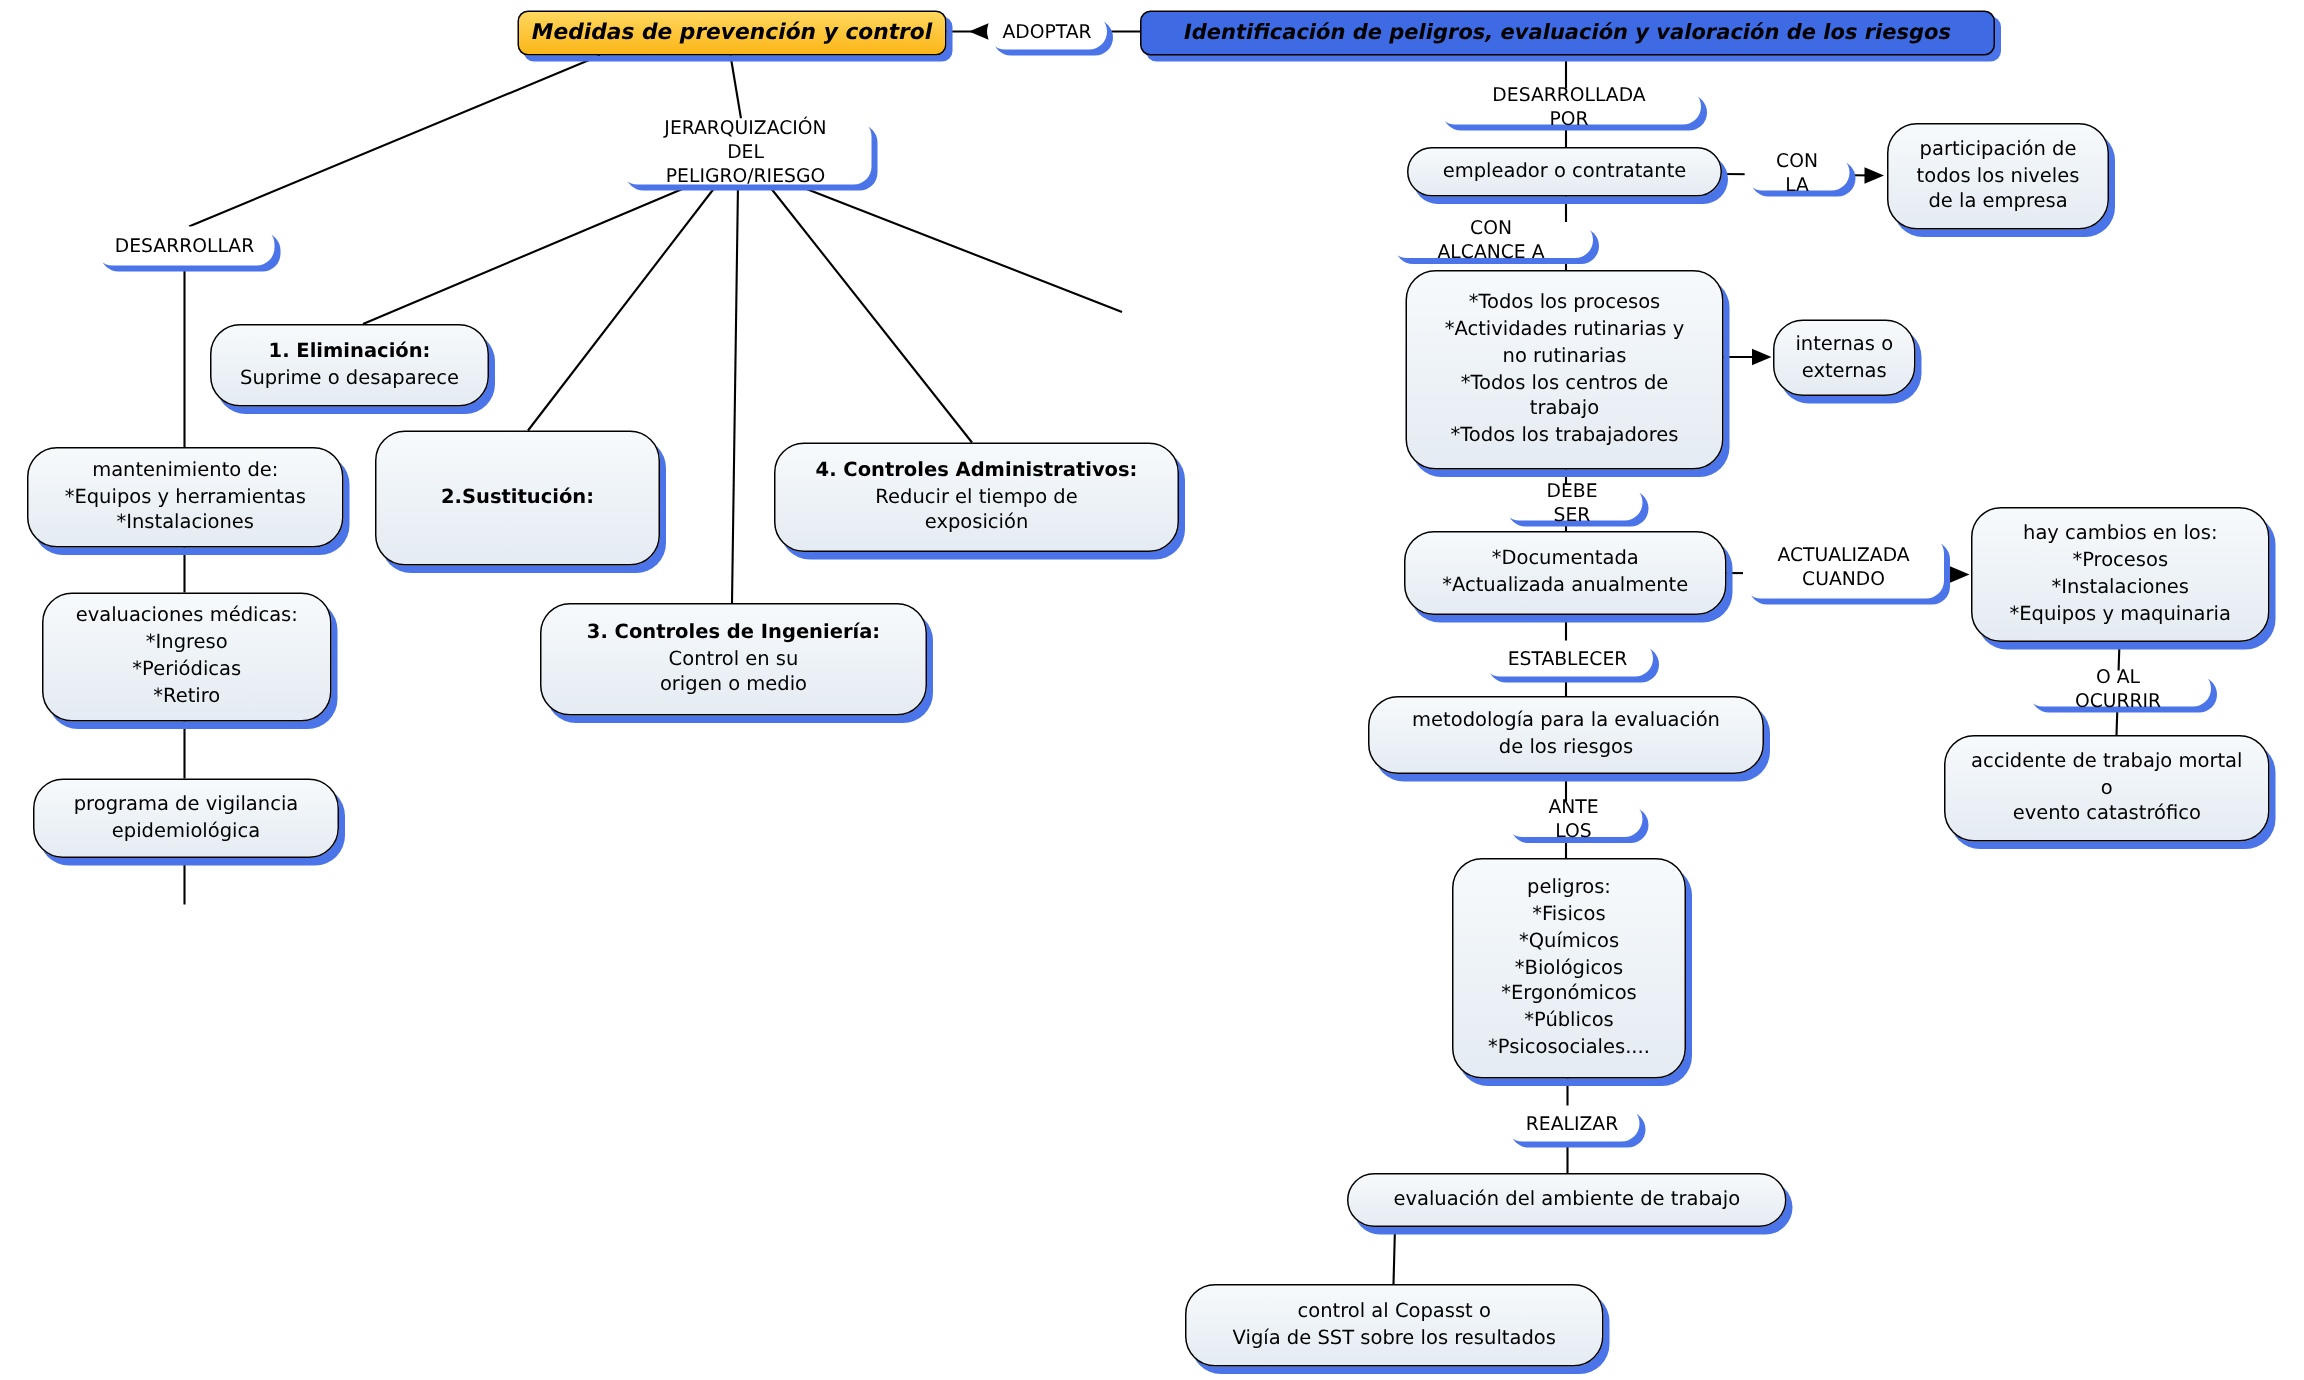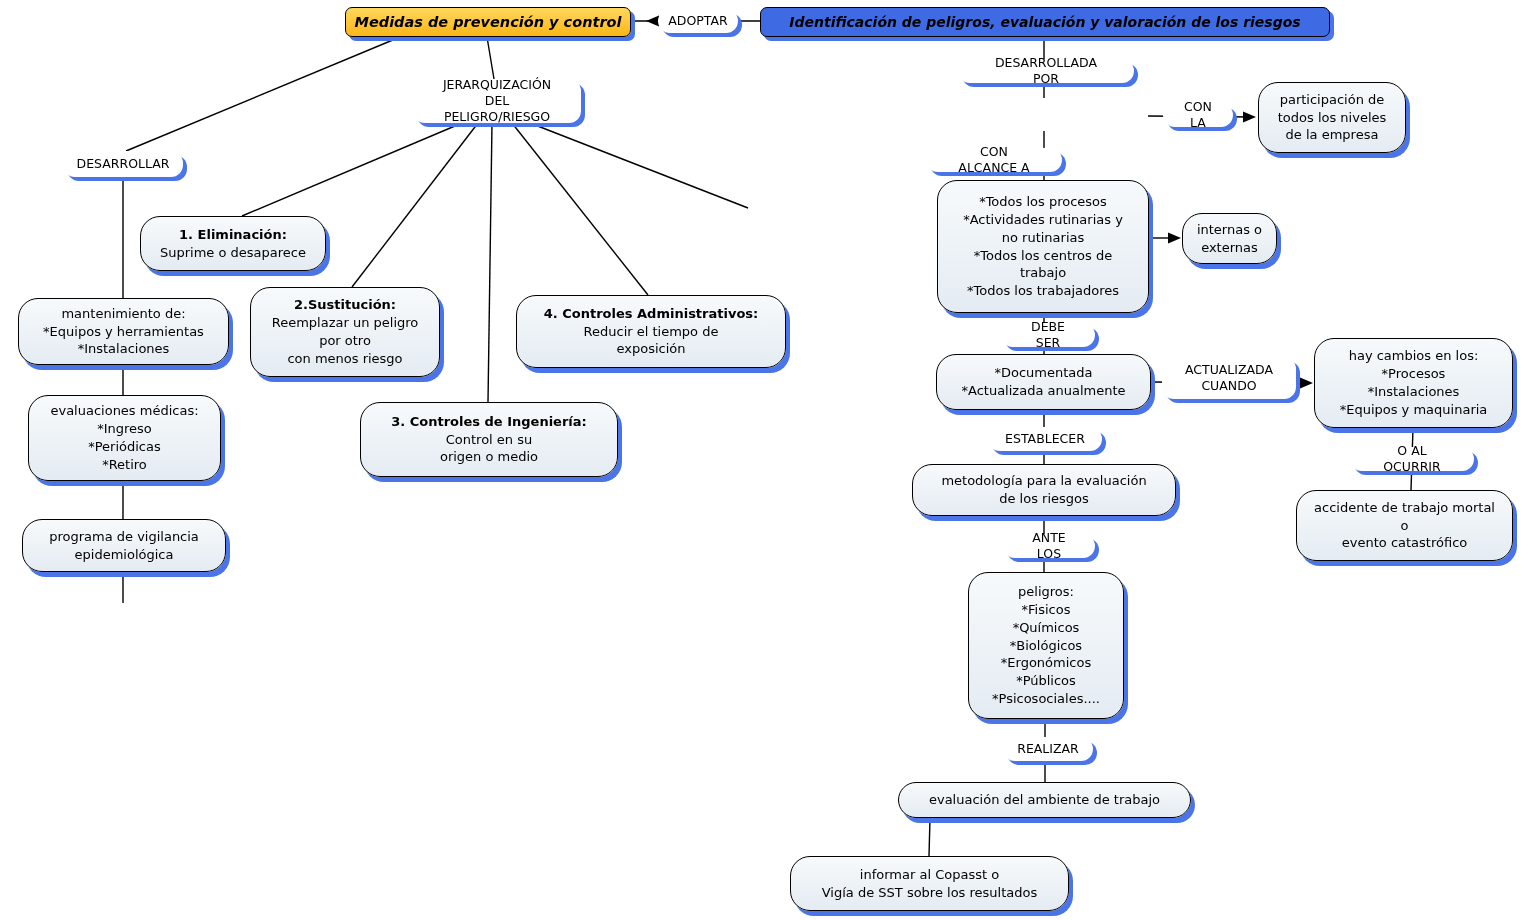--- a/index.html
+++ b/index.html
@@ -80,23 +80,20 @@
   <div class="link" style="left:63px;top:151px;width:120px;height:26px">DESARROLLAR</div>
   <div class="link" style="left:413px;top:79px;width:168px;height:44px">JERARQUIZACIÓN
 DEL PELIGRO/RIESGO</div>
 
   <div class="node" style="left:140px;top:216px;width:186px;height:55px">
     <span class="title">1. Eliminación:</span>
     <span class="body">Suprime o desaparece</span>
   </div>
   <div class="node" style="left:250px;top:287px;width:190px;height:90px">
     <span class="title">2.Sustitución:</span>
-    <span class="body">Reemplazar un peligro
-por otro
-con menos riesgo</span>
   </div>
   <div class="node" style="left:360px;top:402px;width:258px;height:75px">
     <span class="title">3. Controles de Ingeniería:</span>
     <span class="body">Control en su
 origen o medio</span>
   </div>
   <div class="node" style="left:516px;top:295px;width:270px;height:73px">
     <span class="title">4. Controles Administrativos:</span>
     <span class="body">Reducir el tiempo de
 exposición</span>
@@ -116,20 +113,21 @@
   <div class="link" style="left:1163px;top:103px;width:70px;height:24px">CON LA</div>
   <div class="link" style="left:926px;top:148px;width:136px;height:24px">CON ALCANCE A</div>
   <div class="link" style="left:1001px;top:323px;width:94px;height:24px">DEBE SER</div>
   <div class="link" style="left:1162px;top:357px;width:134px;height:42px">ACTUALIZADA
 CUANDO</div>
   <div class="link" style="left:988px;top:427px;width:114px;height:24px">ESTABLECER</div>
   <div class="link" style="left:1003px;top:534px;width:92px;height:24px">ANTE LOS</div>
   <div class="link" style="left:1350px;top:447px;width:124px;height:24px">O AL OCURRIR</div>
   <div class="link" style="left:1003px;top:737px;width:90px;height:24px">REALIZAR</div>
 
+  <div class="node" style="left:938px;top:98px;width:210px;height:33px">empleador o contratante</div>
   <div class="node" style="left:1258px;top:82px;width:148px;height:71px">participación de
 todos los niveles
 de la empresa</div>
   <div class="node" style="left:937px;top:180px;width:212px;height:133px">*Todos los procesos
 *Actividades rutinarias y
 no rutinarias
 *Todos los centros de
 trabajo
 *Todos los trabajadores</div>
   <div class="node" style="left:1182px;top:213px;width:95px;height:51px">internas o
@@ -146,16 +144,16 @@
 o
 evento catastrófico</div>
   <div class="node" style="left:968px;top:572px;width:156px;height:147px">peligros:
 *Fisicos
 *Químicos
 *Biológicos
 *Ergonómicos
 *Públicos
 *Psicosociales....</div>
   <div class="node" style="left:898px;top:782px;width:293px;height:36px">evaluación del ambiente de trabajo</div>
-  <div class="node" style="left:790px;top:856px;width:279px;height:55px">informar al Copasst o
+  <div class="node" style="left:790px;top:856px;width:279px;height:55px">control al Copasst o
 Vigía de SST sobre los resultados</div>
 
 </div>
 
 </body></html>

